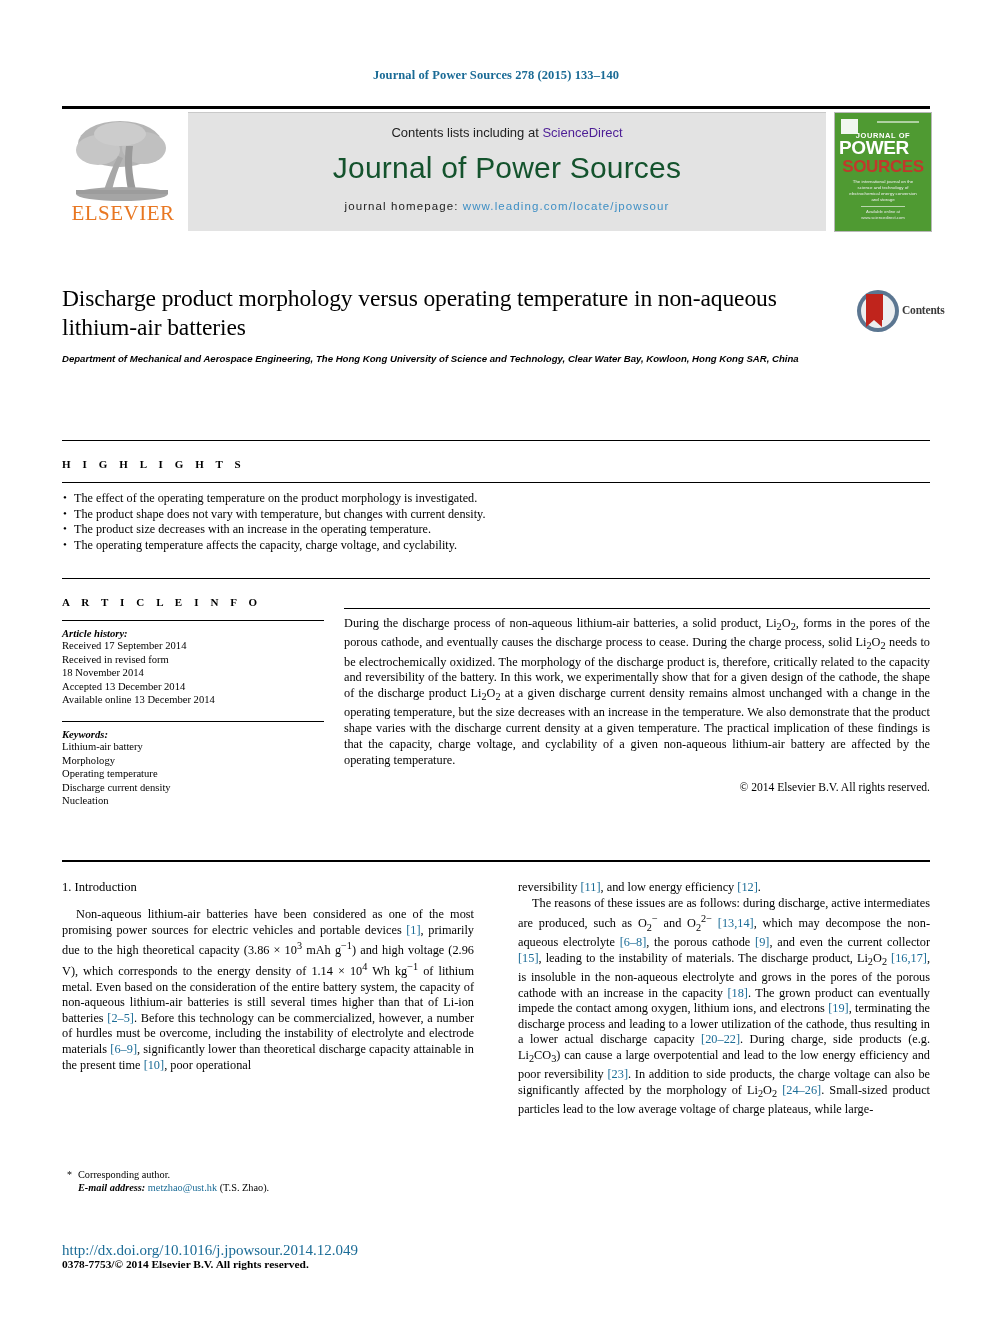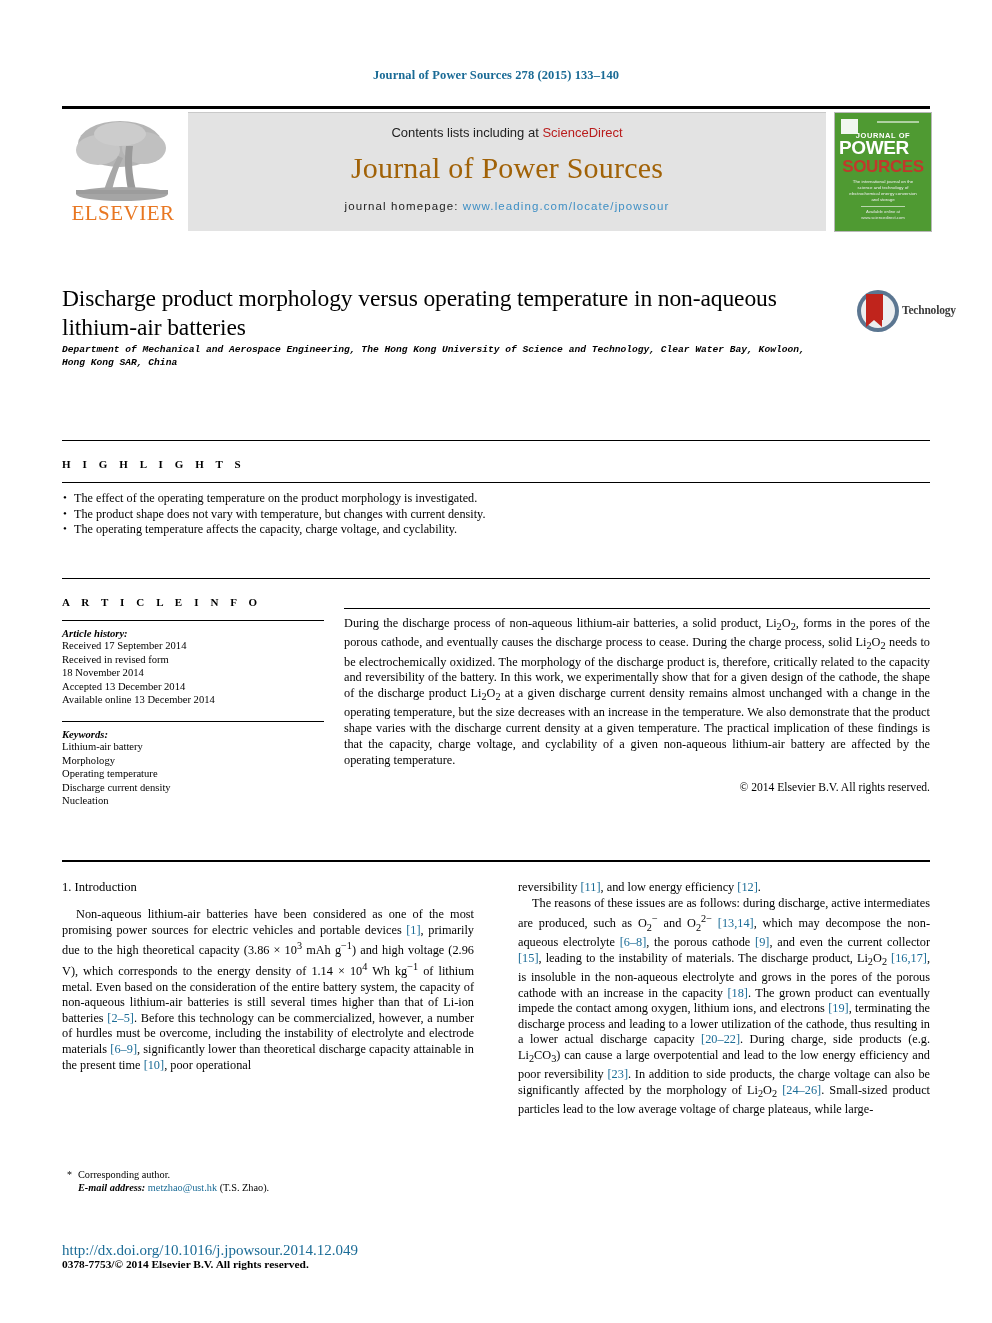--- a/index.html
+++ b/index.html
@@ -88,27 +88,27 @@
     border-top: 1px solid #c9c9c9;
   }
   .contents-line {
     text-align: center;
     font-family: "Liberation Sans", sans-serif;
     font-size: 13px;
     color: #222;
     padding-top: 12px;
   }
   .contents-line .sd {
-    color: #b91c1c;
+    color: #4c1d95;
   }
   .journal-name {
     text-align: center;
-    font-family: Liberation Serif, serif;
+    font-family: Liberation Sans, sans-serif;
     font-size: 30px;
-    color: #a16207;
+    color: #14532d;
     margin-top: 11px;
     letter-spacing: 0.2px;
   }
   .homepage-line {
     text-align: center;
     font-family: "Liberation Sans", sans-serif;
     font-size: 11.5px;
     color: #222;
     letter-spacing: 1.1px;
     margin-top: 15px;
@@ -237,26 +237,26 @@
     font-size: 16px;
     margin-top: 16px;
     color: #000;
   }
   .authors sup {
     font-size: 10px;
     color: #2f7fb8;
     vertical-align: super;
   }
   .affiliation {
-    font-family: Liberation Mono, monospace;
+    font-family: Liberation Sans, sans-serif;
     font-style: italic;
     font-weight: bold;
     font-size: 9.6px;
     line-height: 12.5px;
-    margin-top: 2px;
+    margin-top: 11px;
     color: #000;
     width: 770px;
   }
   .crossmark {
     position: absolute;
     top: 288px;
     left: 857px;
     width: 74px;
     height: 46px;
   }
@@ -551,31 +551,32 @@
   <div class="title-block">
     <h1 class="article-title">Discharge product morphology versus operating temperature in non-aqueous lithium-air batteries</h1>
     <div class="affiliation">Department of Mechanical and Aerospace Engineering, The Hong Kong University of Science and Technology, Clear Water Bay, Kowloon, Hong Kong SAR, China</div>
   </div>
 
   <div class="crossmark">
     <div class="cm-circle">
       <div class="cm-inner"></div>
       <div class="cm-book"></div>
     </div>
-    <div class="cm-label">Technology</div>
+    <div class="cm-label">Contents</div>
   </div>
 
   <div class="hr-thin" style="top:440px;"></div>
 
   <div class="highlights">
     <div class="sec-label">H I G H L I G H T S</div>
     <div class="hl-rule"></div>
     <ul class="hl-list">
       <li>The effect of the operating temperature on the product morphology is investigated.</li>
       <li>The product shape does not vary with temperature, but changes with current density.</li>
+      <li>The product size decreases with an increase in the operating temperature.</li>
       <li>The operating temperature affects the capacity, charge voltage, and cyclability.</li>
     </ul>
   </div>
 
   <div class="hr-thin" style="top:578px;"></div>
 
   <div class="info-col">
     <div class="sec-label">A R T I C L E   I N F O</div>
     <div class="col-rule"></div>
     <div class="info-head">Article history:</div>

